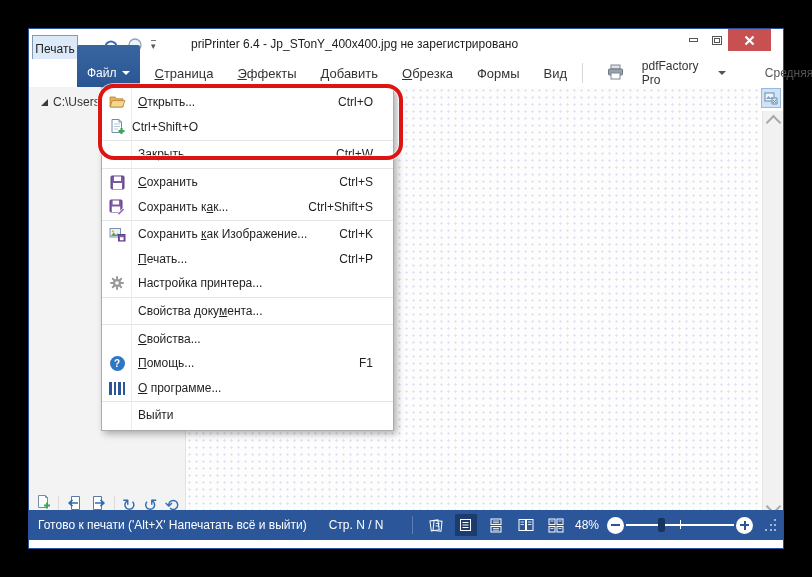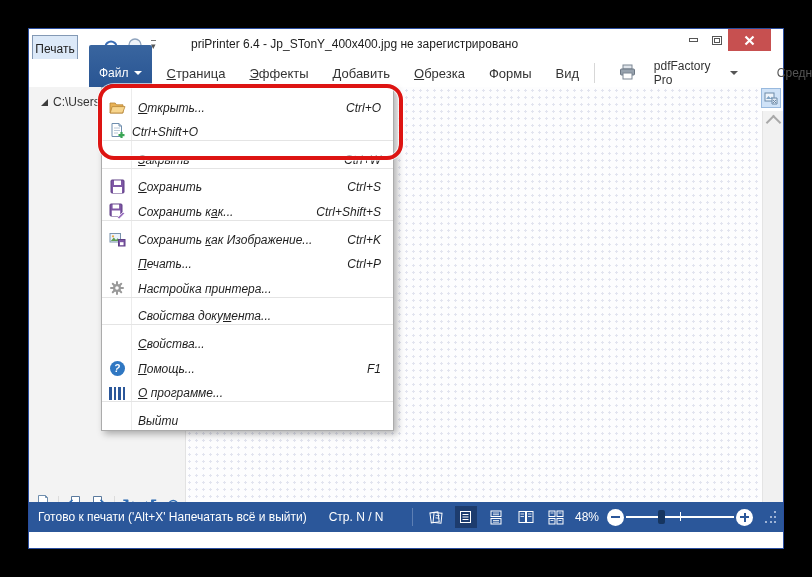--- a/index.html
+++ b/index.html
@@ -16,21 +16,21 @@
   .qat-more{display:inline-block;border-top:1px solid #777;color:#555;font-size:9px;line-height:9px;padding-top:1px;}
   .title-text{position:absolute;left:162px;top:8px;font-size:12px;color:#1c1c1c;white-space:nowrap;}
   .caption{position:absolute;right:12px;top:0;display:flex;height:22px;}
   .cap-btn{width:23px;height:22px;display:flex;align-items:center;justify-content:center;}
   .cap-close{width:43px;background:#c75050;}
   .min-glyph{width:9px;height:4px;border:1px solid #555;box-sizing:border-box;}
   .res-glyph{width:10px;height:9px;border:1px solid #555;box-sizing:border-box;position:relative;}
   .res-glyph:before{content:"";position:absolute;left:1px;top:1px;right:1px;bottom:1px;border:1px solid #555;}
   
   .menurow{position:absolute;left:0;top:30px;right:0;height:28px;background:#fff;display:flex;align-items:center;}
-  .file-btn{margin-left:60px;height:24px;padding:16px 10px;background:linear-gradient(#39659f,#24508f);
+  .file-btn{margin-left:48px;height:24px;padding:16px 10px;background:linear-gradient(#39659f,#24508f);
     color:#fff;font-size:12px;display:flex;align-items:center;gap:5px;border-radius:2px 2px 0 0;}
   .file-caret{width:0;height:0;border-left:4px solid transparent;border-right:4px solid transparent;border-top:4px solid #fff;}
   .mitem{font-size:13px;color:#333;padding:4px 9px;margin-left:6px;}
   .ul{text-decoration:underline;}
   .tb-right{margin-left:auto;display:flex;align-items:center;gap:18px;padding-right:14px;font-size:12px;color:#333;}
   .vsep{width:1px;height:20px;background:#d7d7d7;margin:0 6px;}
   .dd-caret{width:0;height:0;border-left:4px solid transparent;border-right:4px solid transparent;border-top:4px solid #555;}
   
   .content{position:absolute;left:0;top:58px;right:0;bottom:30px;}
   .sidebar{position:absolute;left:0;top:0;width:157px;bottom:0;background:#f3f3f3;border-right:1px solid #e2e2e2;box-sizing:border-box;}
@@ -41,21 +41,21 @@
   .side-sep{width:1px;height:18px;background:#dcdcdc;}
   .workspace{position:absolute;left:157px;top:0;right:21px;bottom:0;background-color:#fdfdfe;
     background-image:radial-gradient(circle,#e2e4ef 1px,transparent 1.2px);background-size:7px 7px;}
   .scrollbar{position:absolute;right:0;top:24px;bottom:0;width:21px;background:#f1f1f1;border-left:1px solid #e4e4e4;box-sizing:border-box;}
   .chev{position:absolute;left:5px;width:9px;height:9px;}
   .chev-up{top:6px;border-left:2px solid #a9a9a9;border-top:2px solid #a9a9a9;transform:rotate(45deg);}
   .chev-dn{bottom:6px;border-right:2px solid #a9a9a9;border-bottom:2px solid #a9a9a9;transform:rotate(45deg);}
   .pic-btn{position:absolute;right:2px;top:1px;width:20px;height:20px;background:#cfe2f7;border:1px solid #98b9de;
     box-sizing:border-box;display:flex;align-items:center;justify-content:center;}
   
-  .statusbar{position:absolute;left:0;bottom:16px;right:0;height:30px;background:#2b579a;color:#fff;
+  .statusbar{position:absolute;left:0;bottom:8px;right:0;height:30px;background:#2b579a;color:#fff;
     display:flex;align-items:center;font-size:12px;}
   .st-text{margin-left:9px;white-space:nowrap;}
   .st-page{margin-left:22px;white-space:nowrap;}
   .st-right{margin-left:auto;display:flex;align-items:center;gap:8px;padding-right:6px;}
   .st-sep{width:1px;height:18px;background:#5d7fb4;margin-right:4px;}
   .viewbtn{width:22px;height:22px;display:flex;align-items:center;justify-content:center;}
   .viewbtn.active{background:#1d3c6e;}
   .zoom-label{margin:0 0;}
   .slider{display:flex;align-items:center;gap:0;}
   .sl-circle{width:17px;height:17px;border-radius:50%;background:#fff;position:relative;}
@@ -64,24 +64,24 @@
   .sl-circle.plus:after{top:4px;bottom:4px;left:7.5px;width:2px;}
   .sl-track{width:108px;height:2px;background:#fff;position:relative;margin:0 2px;}
   .sl-thumb{position:absolute;left:30%;top:-6px;width:7px;height:14px;background:#16355f;border-radius:2px;}
   .sl-tick{position:absolute;left:50%;top:-4px;width:1px;height:9px;background:#fff;}
   .grip{width:12px;height:12px;margin-left:4px;position:relative;}
   .grip i{position:absolute;width:2px;height:2px;background:#9fb4d6;}
   
   .dropdown{position:absolute;left:72px;top:58px;width:291px;background:#fff;border:1px solid #ababab;
     box-shadow:3px 3px 7px rgba(0,0,0,.3);z-index:5;padding:2px 0;
     background-image:linear-gradient(to right,transparent 29px,#ececec 29px,#ececec 30px,transparent 30px);}
-  .fm-item{display:flex;align-items:flex-end;height:24.6px;font-size:12px;color:#1f1f1f;font-style:italic;}
+  .fm-item{display:flex;align-items:center;height:24.6px;font-size:12px;color:#1f1f1f;}
   .fm-icon{width:30px;display:flex;align-items:center;justify-content:center;flex:none;}
   .fm-label{flex:1;padding-left:6px;white-space:nowrap;}
-  .fm-short{padding-right:12px;color:#1f1f1f;white-space:nowrap;}
+  .fm-short{padding-right:20px;color:#1f1f1f;white-space:nowrap;}
   .fm-sep{height:1px;background:#e4e4e4;margin:1px 0;}
   
   .red-oval{position:absolute;left:69px;top:55px;width:297px;height:68px;border:4px solid #dd1412;
     border-radius:16px;z-index:9;box-shadow:0 0 0 1px rgba(255,255,255,.65),inset 0 0 0 1px rgba(255,255,255,.65);pointer-events:none;}
   .help-ic{width:15px;height:15px;border-radius:50%;background:#2f77c2;color:#fff;font-size:10px;font-weight:bold;
     display:flex;align-items:center;justify-content:center;}
   .bars-ic{display:flex;gap:2px;align-items:flex-end;height:14px;}
   .bars-ic i{width:2.5px;height:13px;background:#2b579a;}
 </style>
 </head>

